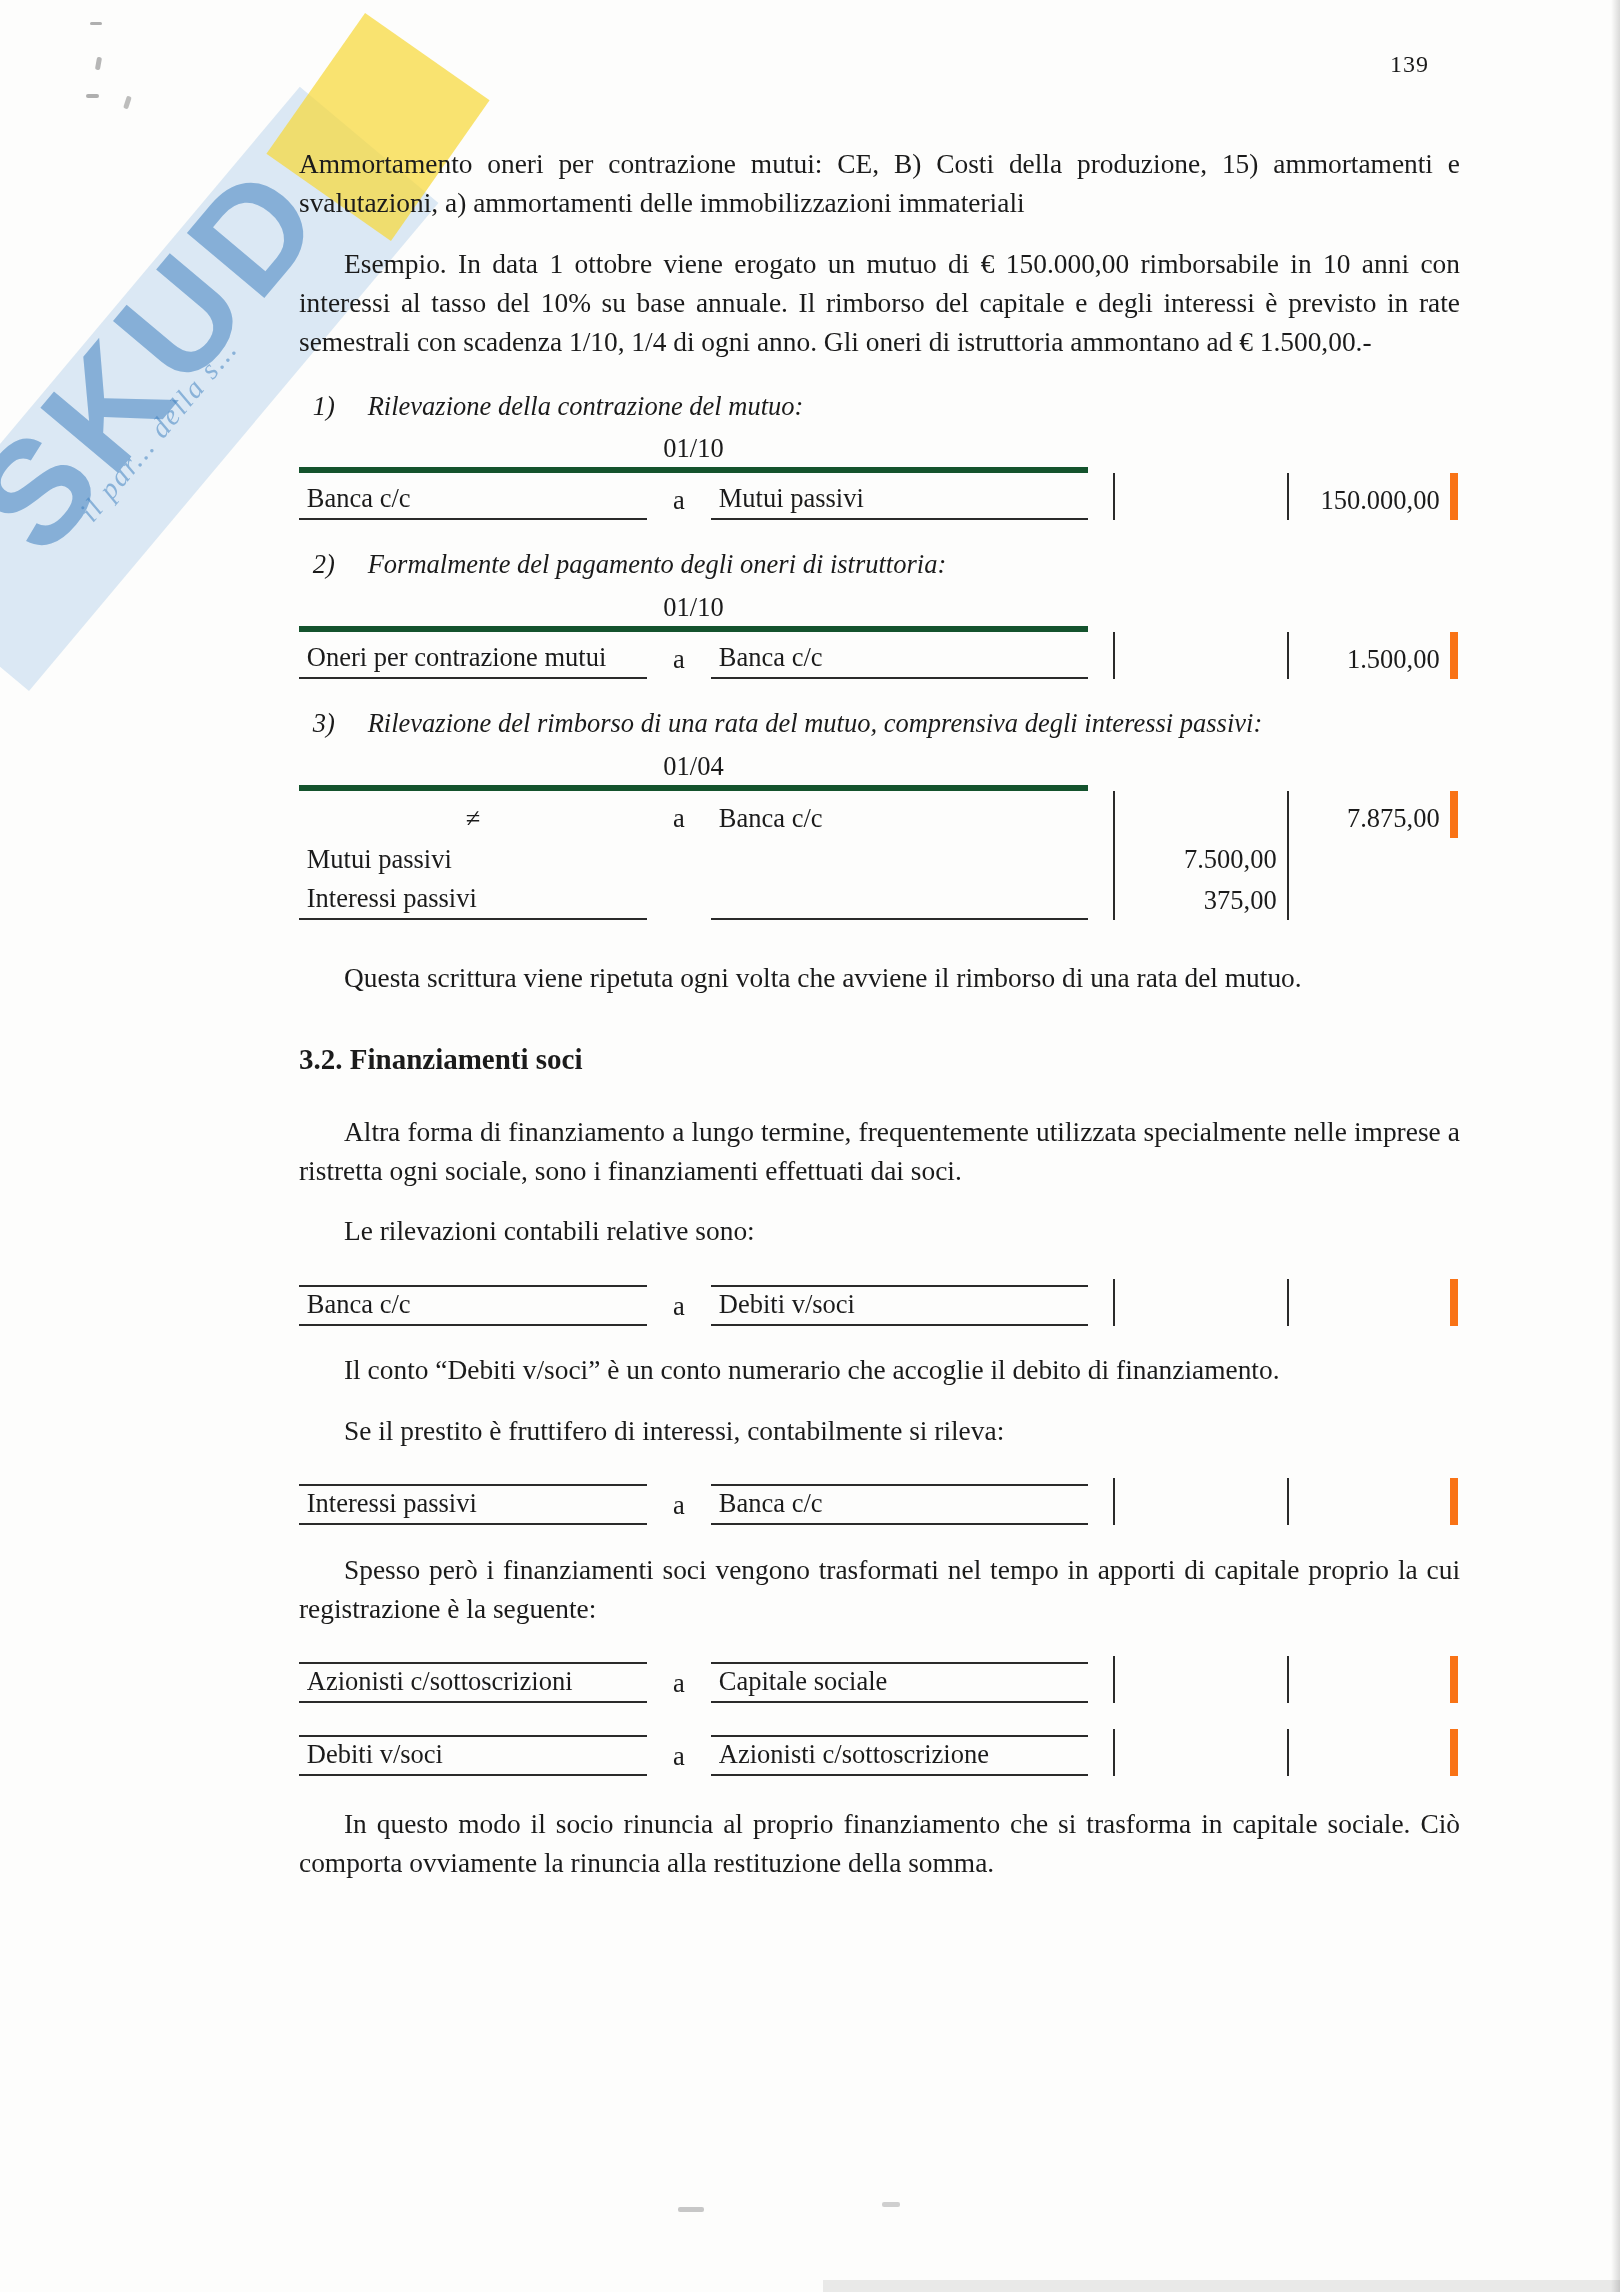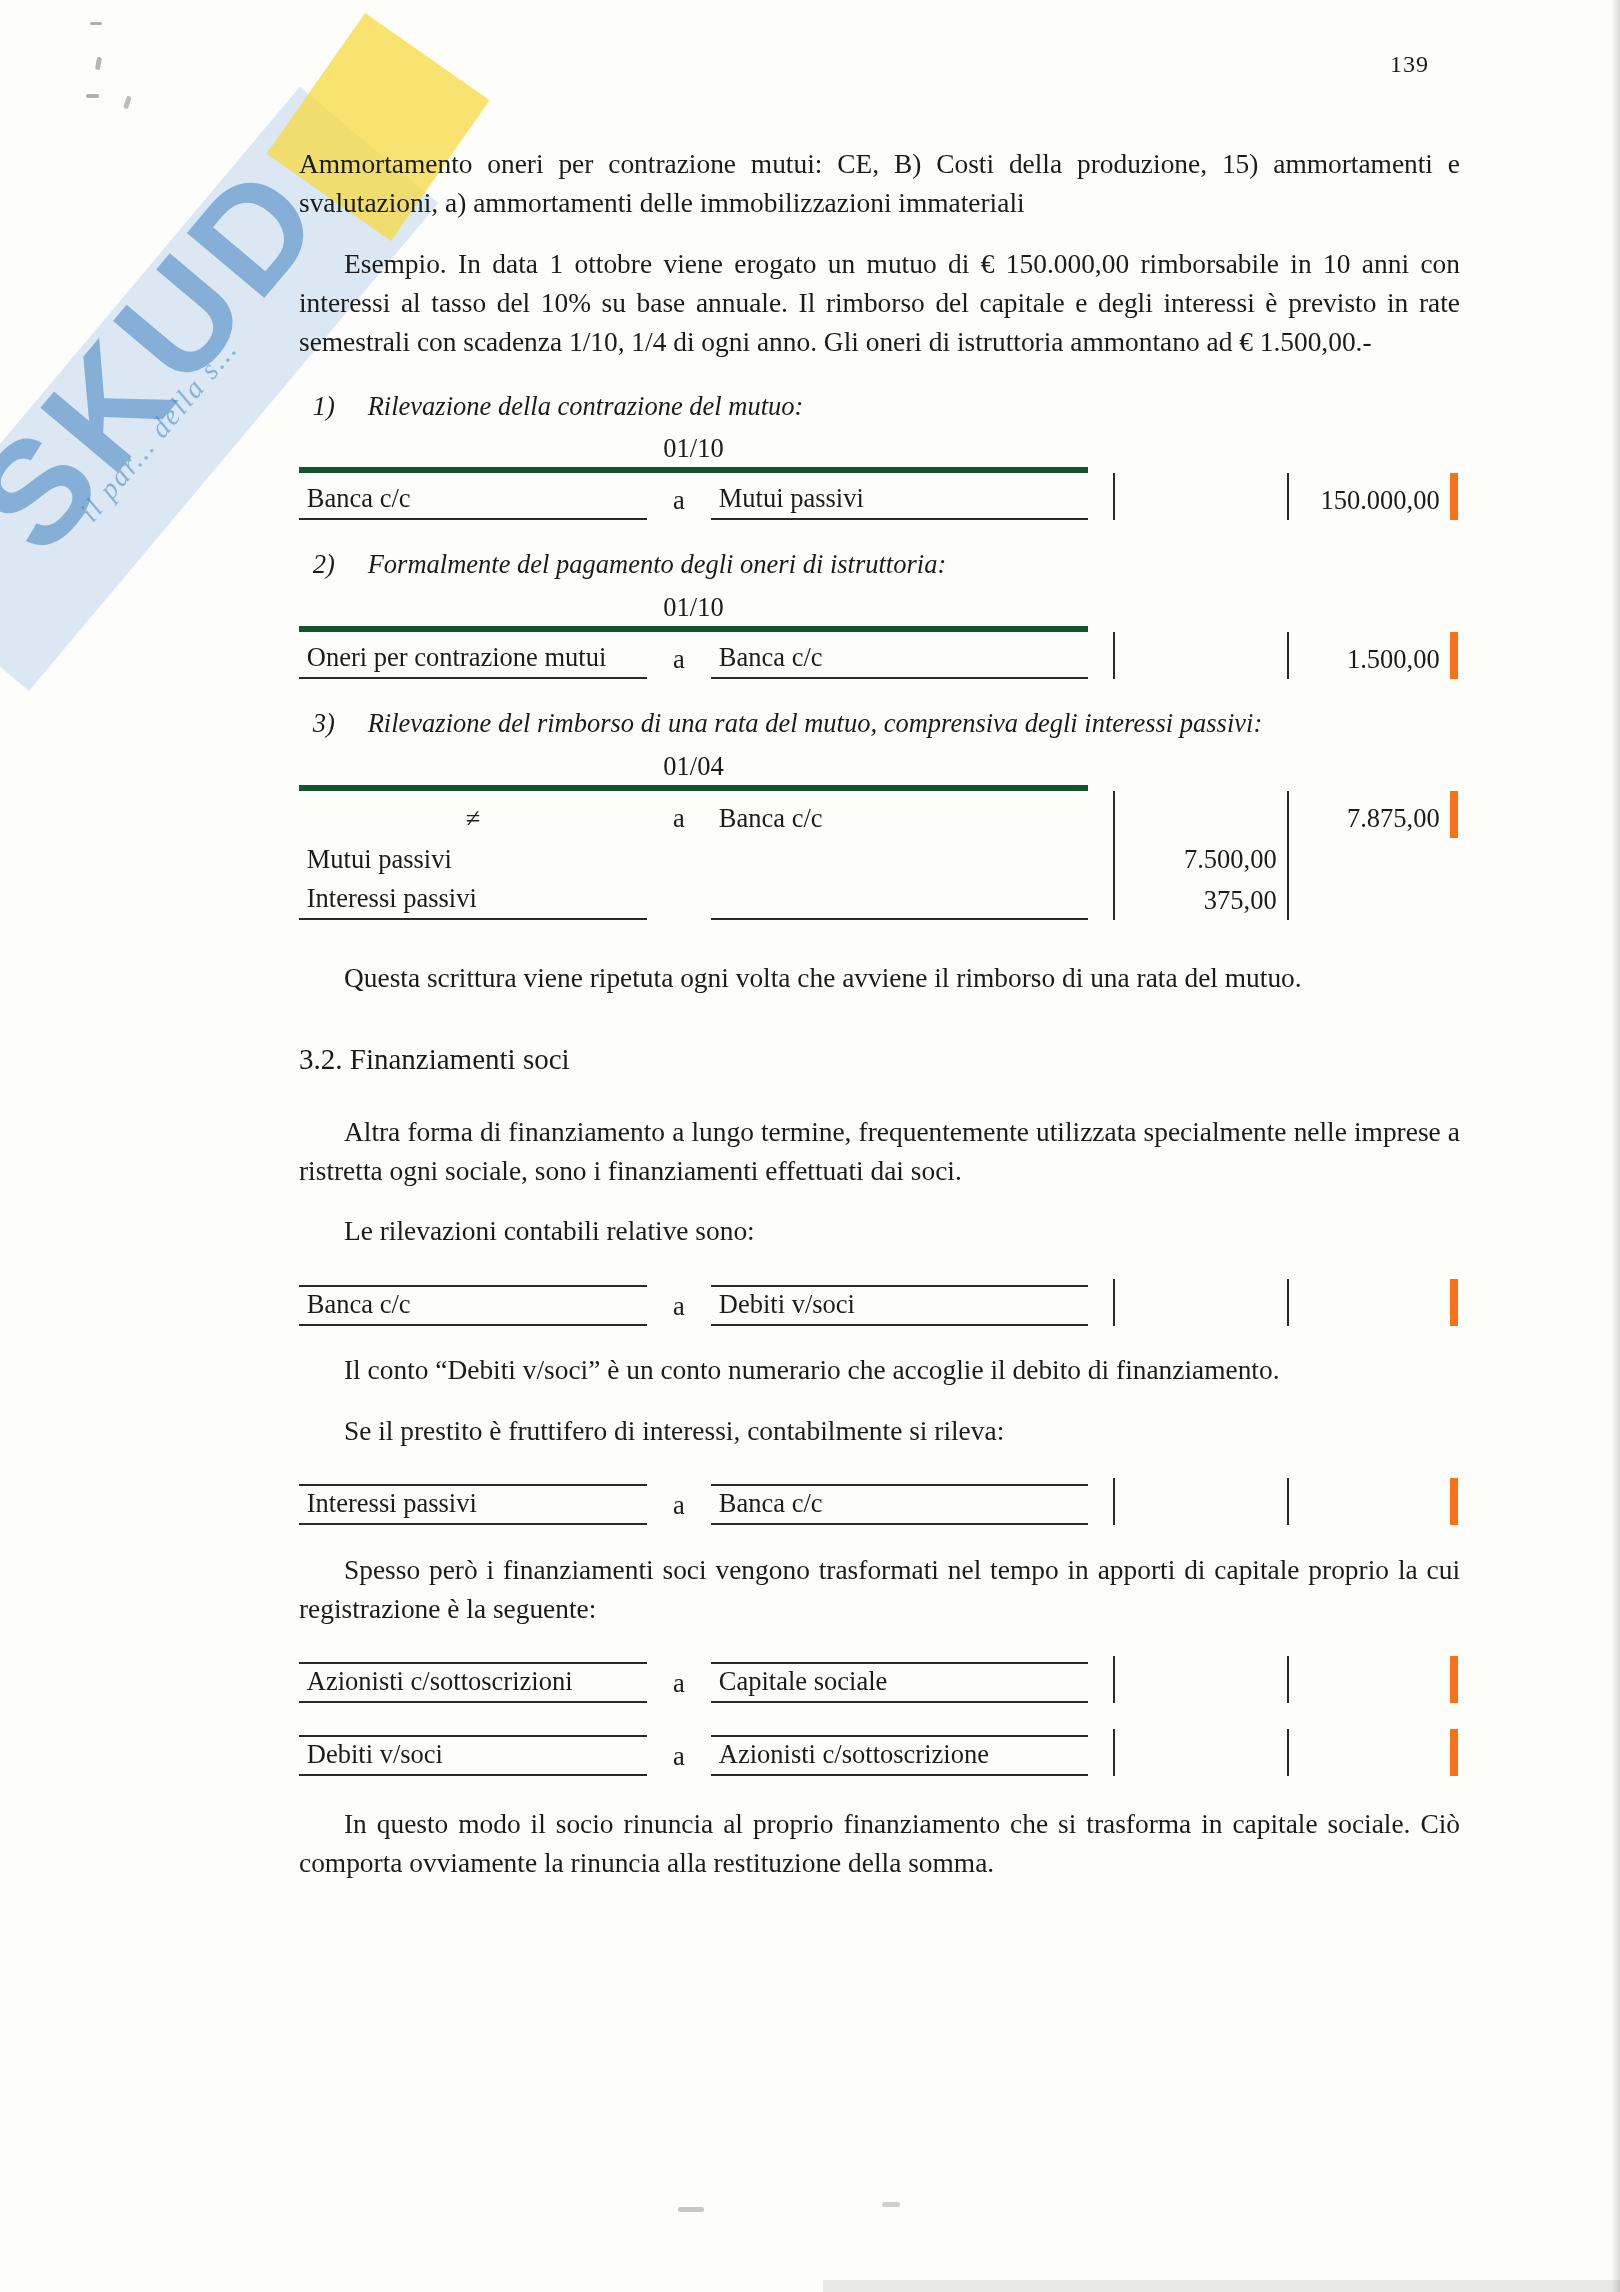--- a/index.html
+++ b/index.html
@@ -64,21 +64,21 @@
   
   .content {
     position:absolute; left:299px; top:145px; width:1161px; z-index:1;
   }
   .para {
     font-size:27.4px; line-height:39px; text-align:justify;
     margin:0 0 21.6px 0; text-indent:45px;
   }
   .no-indent { text-indent:0; }
   .heading {
-    font-size:29px; font-weight:normal; margin:45px 0 37px 0;
+    font-size:29px; font-weight:bold; margin:45px 0 37px 0;
   }
 
   .item {
     display:flex; font-style:italic; font-size:26.5px;
     margin:29px 0 11.8px 13.7px;
   }
   .item-num { width:55px; flex:0 0 auto; }
 
   
   .entry { margin:0 0 17.6px 0; }

